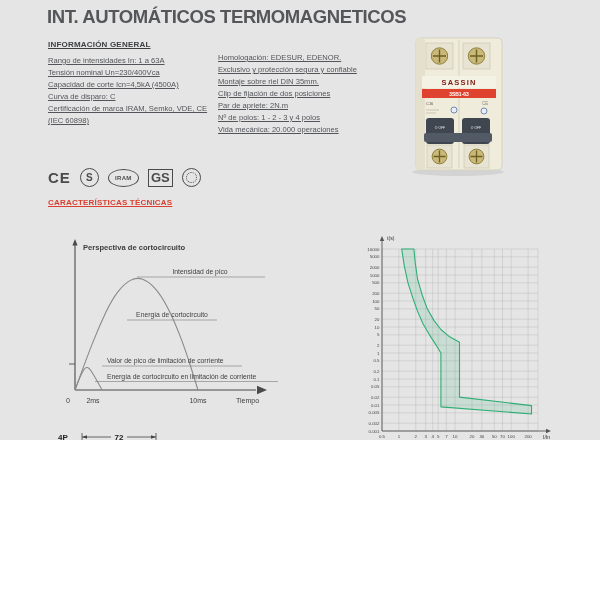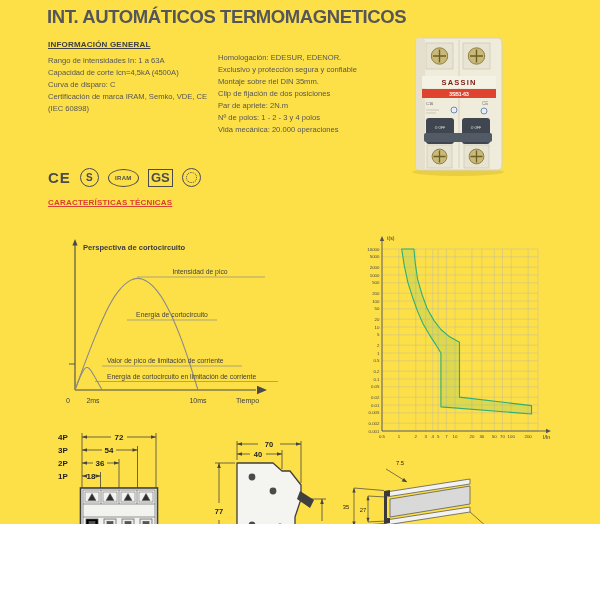--- a/index.html
+++ b/index.html
@@ -1,22 +1,22 @@
 <!DOCTYPE html>
 <html><head>
 <meta charset="utf-8">
 <style>
   html,body{margin:0;padding:0;}
   body{font-family:"Liberation Sans",sans-serif;background:#ffffff;}
-  .page{position:relative;width:600px;height:524px;background:#fde047;overflow:hidden;}
+  .page{position:relative;width:600px;height:440px;background:#e5e5e5;overflow:hidden;}
   .title{position:absolute;left:47px;top:6px;font-size:18.5px;letter-spacing:-0.4px;font-weight:600;color:#55565a;}
   .sec-label{position:absolute;font-size:8px;font-weight:700;color:#3f4044;letter-spacing:0.2px;text-decoration:underline;}
   .sec-label.general{left:48px;top:40px;}
   .sec-label.tech{left:48px;top:198px;color:#d9402f;}
-  .spec-col{position:absolute;font-size:7.6px;color:#54555a;line-height:12px;}
+  .spec-col{position:absolute;font-size:7.6px;color:#54555a;line-height:12px;text-decoration:underline;}
   .spec-col.left{left:48px;top:55px;width:168px;}
   .spec-col.right{left:218px;top:52px;width:178px;}
   .photo{position:absolute;left:396px;top:32px;width:124px;height:146px;}
   .logos{position:absolute;left:48px;top:168px;display:flex;align-items:center;gap:9px;color:#4b4b4d;}
   .ce-txt{font-size:15px;font-weight:700;letter-spacing:1px;}
   .mark-circle{width:17px;height:17px;border:1.7px solid #4b4b4d;border-radius:50%;display:flex;align-items:center;justify-content:center;font-size:10px;font-weight:700;}
   .mark-oval{width:29px;height:16px;border:1.7px solid #4b4b4d;border-radius:50%;display:flex;align-items:center;justify-content:center;font-size:6px;font-weight:700;letter-spacing:0.3px;}
   .mark-box{width:23px;height:16px;border:1.7px solid #4b4b4d;display:flex;align-items:center;justify-content:center;font-size:13px;font-weight:700;}
   .mark-seal{width:17px;height:17px;border:1.7px solid #4b4b4d;border-radius:50%;display:flex;align-items:center;justify-content:center;}
   .mark-seal i{display:block;width:9px;height:9px;border:1px dotted #4b4b4d;border-radius:50%;}
@@ -30,20 +30,21 @@
 </head>
 <body>
 
 <div class="page">
 
   <div class="title">INT. AUTOMÁTICOS TERMOMAGNETICOS</div>
   <div class="sec-label general">INFORMACIÓN GENERAL</div>
 
   <div class="spec-col left">
       <div>Rango de intensidades In: 1 a 63A</div>
+      <div>Tensión nominal Un=230/400Vca</div>
       <div>Capacidad de corte Icn=4,5kA (4500A)</div>
       <div>Curva de disparo: C</div>
       <div>Certificación de marca IRAM, Semko, VDE, CE (IEC 60898)</div>
     </div>
   <div class="spec-col right">
       <div>Homologación: EDESUR, EDENOR.</div>
       <div>Exclusivo y protección segura y confiable</div>
       <div>Montaje sobre riel DIN 35mm.</div>
       <div>Clip de fijación de dos posiciones</div>
       <div>Par de apriete: 2N.m</div>

